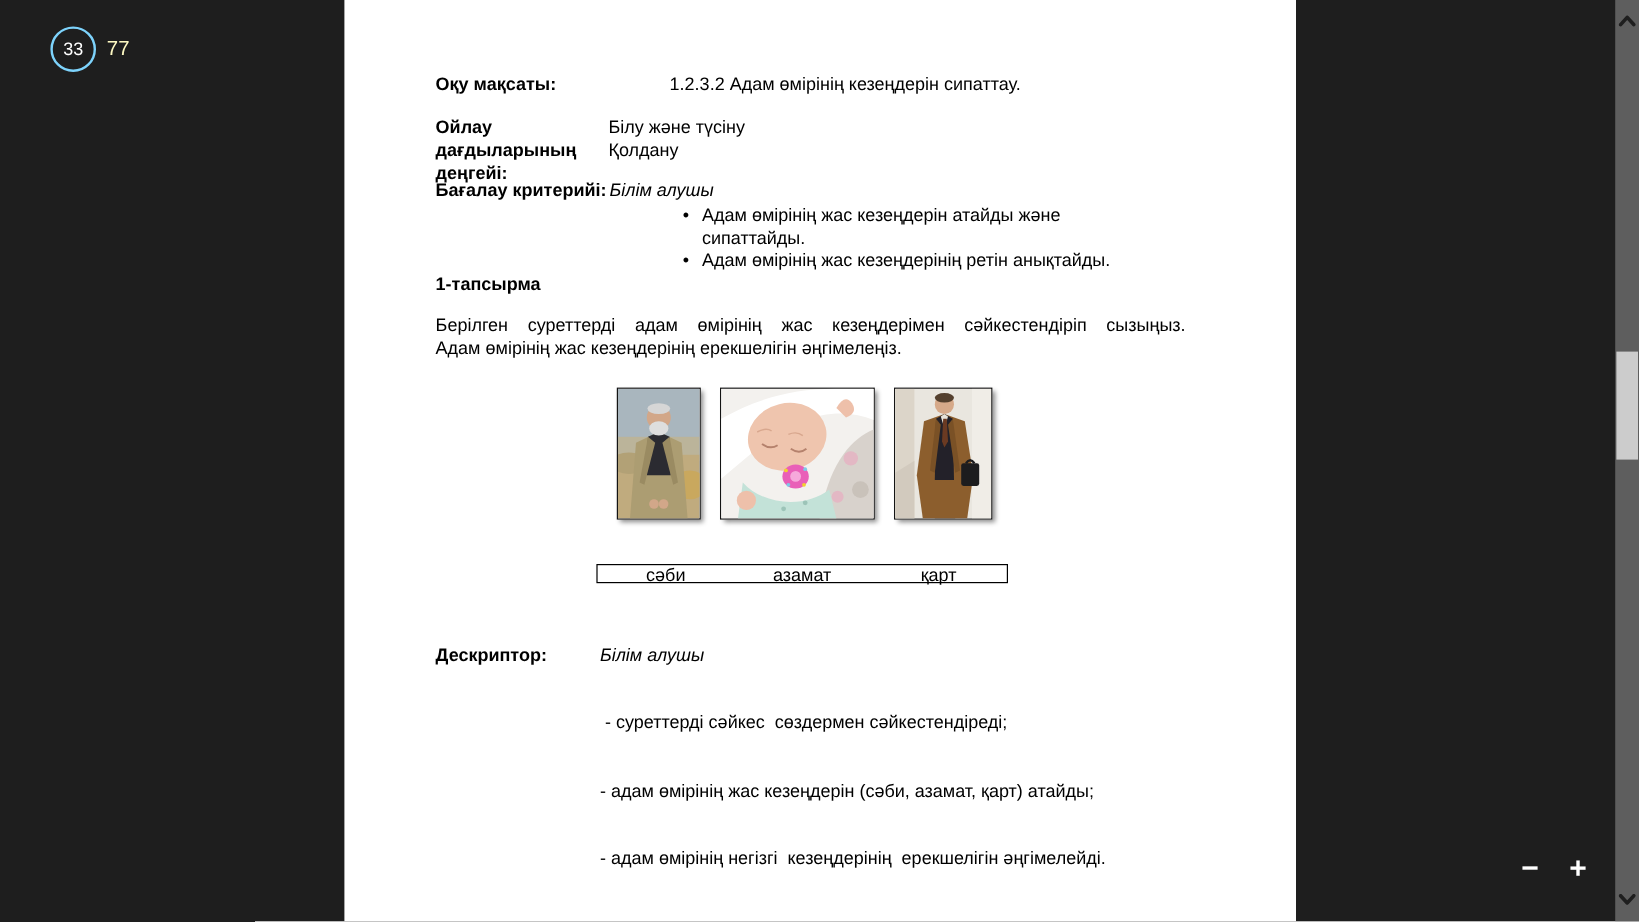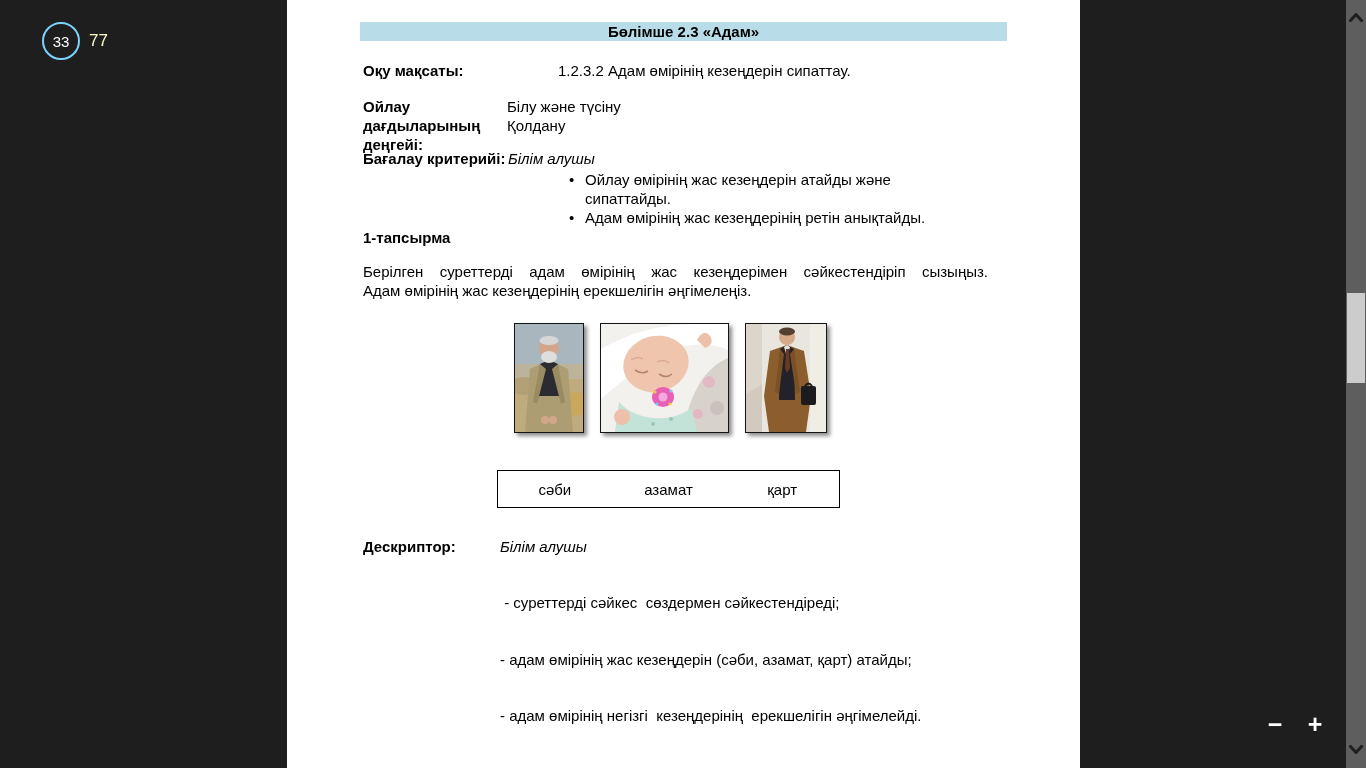--- a/index.html
+++ b/index.html
@@ -42,54 +42,53 @@
   .task-par { left:76px; top:262px; width:625px; line-height:19px; }
   .task-line1 { text-align:justify; text-align-last:justify; }
 
   .photo { position:absolute; top:323px; border:1.5px solid #141414; background:#fff;
            box-shadow:3px 3px 4px rgba(0,0,0,0.45); }
   .photo svg { display:block; }
   .photo1 { left:227px; }
   .photo2 { left:313px; }
   .photo3 { left:458px; }
 
-  .word-bank { left:210px; top:470px; width:343px; height:38px; border:1.5px solid #000;
+  .word-bank { left:210px; top:470px; width:343px; height:16px; border:1.5px solid #000;
                display:grid; grid-template-columns:1fr 1fr 1fr; align-items:center; text-align:center; font-size:15px; }
 
   .desc-lines { left:213px; top:557px; line-height:18.7px; white-space:pre-wrap; }
 </style>
 </head>
 <body>
 
 <div class="stage">
 
   <div class="page-indicator">
     <div class="page-circle">
       <span>33</span>
     </div>
     <span class="page-total">77</span>
   </div>
 
   <div class="page">
 
-    <div class="abs band">Бөлімше 2.3 «Адам»</div>
 
     <div class="abs bold" style="left:76px; top:62px;">Оқу мақсаты:</div>
     <div class="abs" style="left:271px; top:62px;">1.2.3.2 Адам өмірінің кезеңдерін сипаттау.</div>
 
     <div class="abs bold lh" style="left:76px; top:97px; width:162px;">Ойлау дағдыларының деңгейі:</div>
     <div class="abs lh" style="left:220px; top:97px;">
       <div>Білу және түсіну</div>
       <div>Қолдану</div>
     </div>
 
     <div class="abs bold" style="left:76px; top:150px;">Бағалау критерийі:</div>
     <div class="abs ital" style="left:221px; top:150px;">Білім алушы</div>
     <ul class="abs bullets">
-      <li>Ойлау өмірінің жас кезеңдерін атайды және сипаттайды.</li>
+      <li>Адам өмірінің жас кезеңдерін атайды және сипаттайды.</li>
       <li>Адам өмірінің жас кезеңдерінің ретін анықтайды.</li>
     </ul>
 
     <div class="abs bold" style="left:76px; top:229px;">1-тапсырма</div>
     <div class="abs task-par">
       <div class="task-line1">Берілген суреттерді адам өмірінің жас кезеңдерімен сәйкестендіріп сызыңыз.</div>
       <div>Адам өмірінің жас кезеңдерінің ерекшелігін әңгімелеңіз.</div>
     </div>
 
     <div class="photo photo1">

